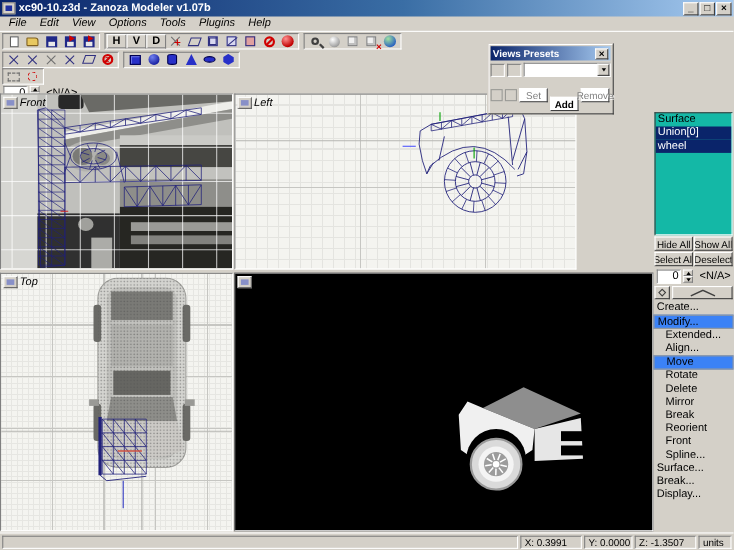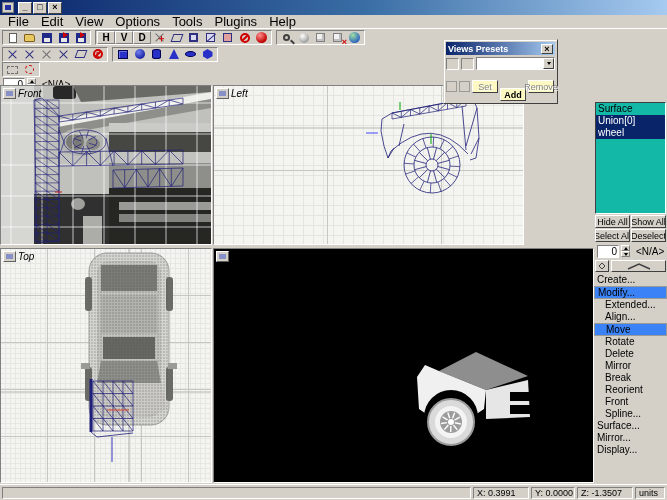--- a/index.html
+++ b/index.html
@@ -15,21 +15,21 @@
   
   .titlebar { height:15px; display:flex; align-items:center; padding:1px 2px;
     background:linear-gradient(to right,#0a246a,#3a6ea5 55%,#a6caf0); color:#fff; }
   .titlebar .app-icon { width:12px; height:11px; background:#d4d0c8; border:1px solid #808080; margin-right:3px; position:relative; }
   .titlebar .app-icon::after{ content:""; position:absolute; left:2px; top:2px; width:6px; height:5px; background:#2030a0; }
   .titlebar .ttl { flex:1; font-size:10px; font-weight:bold; white-space:nowrap; overflow:hidden; }
   .winbtn { width:14px; height:12px; font-size:9px; line-height:9px; text-align:center; color:#000; margin-left:1px;
     border:1px solid; border-color:#ffffff #404040 #404040 #ffffff; background:#d4d0c8; font-weight:bold; }
   
   .menubar { height:14px; display:flex; align-items:center; padding-left:2px; border-bottom:1px solid #ffffff; }
-  .menu-item { padding:1px 6px; font-size:13px; }
+  .menu-item { padding:1px 6px; font-size:10px;font-style:italic; }
   
   .tbrow { display:flex; align-items:center; height:17px; padding-left:2px; }
   .tbrow2 { height:16px; }
   .tbrow3 { height:15px; }
   .tgrp { display:flex; align-items:center; border:1px solid; border-color:#808080 #ffffff #ffffff #808080; padding:1px; margin-right:4px; background:#d4d0c8; height:15px;}
   .tbtn { width:17px; height:13px; display:flex; align-items:center; justify-content:center; position:relative; }
   .tbtn-raised { border:1px solid; border-color:#ffffff #808080 #808080 #ffffff; }
   .tbtn-letter { font-size:10px; font-weight:bold; width:18px; }
   
   .i-doc { width:8px; height:10px; background:#fff; border:1px solid #606060; }
@@ -121,33 +121,34 @@
   .dlg-close { width:12px; height:10px; font-size:9px; line-height:8px; text-align:center; color:#000;
     border:1px solid; border-color:#ffffff #404040 #404040 #ffffff; background:#d4d0c8; font-weight:bold;}
   .dlg-row { display:flex; align-items:center; margin-top:2px; gap:2px; }
   .dlg-cell { width:13px; height:12px; border:1px solid; border-color:#808080 #ffffff #ffffff #808080; background:#d4d0c8; }
   .dlg-combo { flex:1; height:13px; background:#fff; border:1px solid; border-color:#808080 #ffffff #ffffff #808080; display:flex; align-items:center; }
   .dlg-combo .sp { flex:1; }
   .combo-btn { width:11px; height:11px; display:flex; align-items:center; justify-content:center;
     border:1px solid; border-color:#ffffff #404040 #404040 #ffffff; background:#d4d0c8; }
   .dlg-mini { width:11px; height:11px; background:#d4d0c8; border:1px solid #9a9a96; }
   .dlg-btn { width:26px; height:13px; font-size:9px; display:flex; align-items:center; justify-content:center;
-    border:1px solid; border-color:#ffffff #404040 #404040 #ffffff; background:#fef9c3; }
+    border:1px solid; border-color:#ffffff #404040 #404040 #ffffff; background:#ffffff; }
   .dlg-btn.disabled { color:#808080; text-shadow:1px 1px 0 #ffffff; }
   
   .statusbar { position:absolute; left:0; top:484px; width:667px; height:16px; display:flex; align-items:center; gap:2px; padding:1px 2px; border-top:1px solid #ffffff; }
   .scell { height:12px; border:1px solid; border-color:#808080 #ffffff #ffffff #808080; font-size:9px; display:flex; align-items:center; padding:0 3px; white-space:nowrap; }
   .scell-main { flex:1; }
   .scell-x { width:56px; } .scell-y { width:44px; } .scell-z { width:56px; } .scell-u { width:30px; }
 </style>
 </head>
 <body>
 
 <div class="titlebar">
   <div class="app-icon"></div>
+  <div class="ttl">xc90-10.z3d - Zanoza Modeler v1.07b</div>
   <div class="winbtn">_</div>
   <div class="winbtn">□</div>
   <div class="winbtn">×</div>
 </div>
 
 <div class="menubar">
   <div class="menu-item">File</div>
   <div class="menu-item">Edit</div>
   <div class="menu-item">View</div>
   <div class="menu-item">Options</div>
@@ -472,21 +473,21 @@
     <div class="cmd ind">Align...</div>
     <div class="cmd ind boxed">Move</div>
     <div class="cmd ind">Rotate</div>
     <div class="cmd ind">Delete</div>
     <div class="cmd ind">Mirror</div>
     <div class="cmd ind">Break</div>
     <div class="cmd ind">Reorient</div>
     <div class="cmd ind">Front</div>
     <div class="cmd ind">Spline...</div>
     <div class="cmd">Surface...</div>
-    <div class="cmd">Mirror...</div>
+    <div class="cmd">Break...</div>
     <div class="cmd">Display...</div>
   </div>
 </div>
 
 <div class="dlg">
   <div class="dlg-title">
     <div class="t">Views Presets</div>
     <div class="dlg-close">×</div>
   </div>
   <div class="dlg-row">

